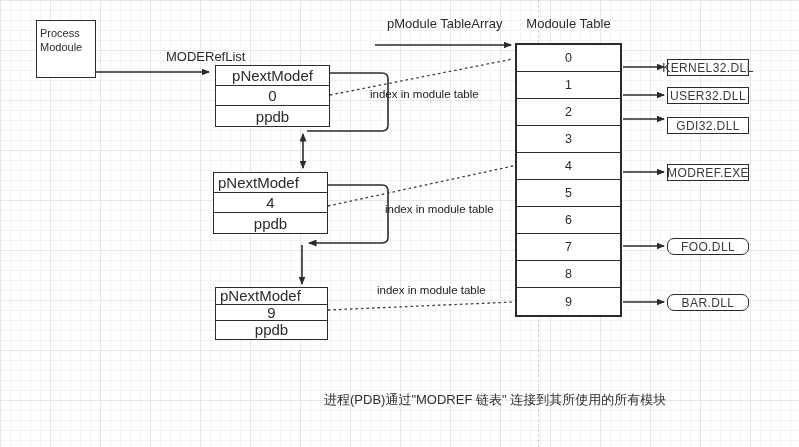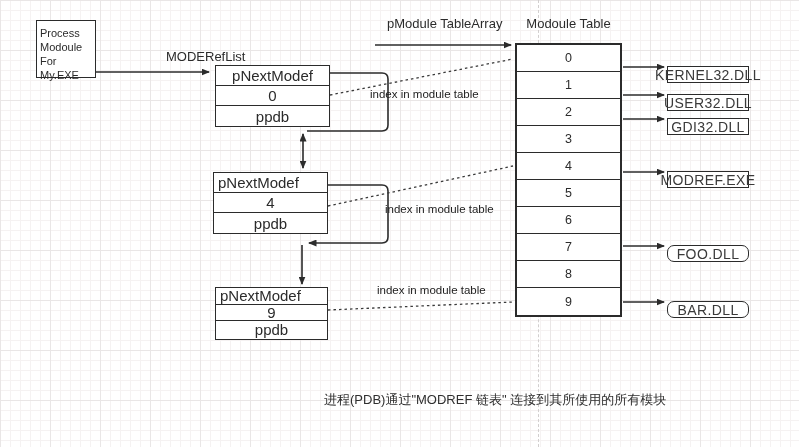--- a/index.html
+++ b/index.html
@@ -34,23 +34,23 @@
   .node1{left:215px;top:65px;width:115px;height:62px;}
   .node2{left:213px;top:172px;width:115px;height:62px;}
   .node3{left:215px;top:287px;width:113px;height:53px;}
   .node1 .cell,.node2 .cell{height:20px;}
   .node3 .cell{height:16.5px;}
   .mtable{position:absolute;left:515px;top:43px;width:107px;border:2px solid #2b2b2b;background:#fff;box-sizing:border-box;}
   .mtable .mrow{height:27px;box-sizing:border-box;border-bottom:1.6px solid #2b2b2b;
     display:flex;align-items:center;justify-content:center;font-size:12.5px;background:#fff;}
   .mtable .mrow:last-child{border-bottom:none;}
   .dll{position:absolute;left:667px;width:82px;height:17px;border:1.2px solid #2b2b2b;background:#fff;
-    box-sizing:border-box;font-size:14px;letter-spacing:.4px;color:#3a3a3a;
-    display:flex;align-items:center;justify-content:center;white-space:nowrap;margin-top:7px;}
-  .d0{top:59px;}.d1{top:87px;}.d2{top:111px;}.d3{top:164px;}.d4{top:238px;border-radius:7px;}.d5{top:294px;border-radius:7px;}
+    box-sizing:border-box;font-size:12px;letter-spacing:.4px;color:#3a3a3a;
+    display:flex;align-items:center;justify-content:center;white-space:nowrap;}
+  .d0{top:59px;}.d1{top:87px;}.d2{top:117px;}.d3{top:164px;}.d4{top:238px;border-radius:7px;}.d5{top:294px;border-radius:7px;}
   .caption{left:324px;top:391px;font-size:13px;color:#2f2f2f;}
   .watermark{right:5px;top:421px;font-size:17px;color:#c6c6c6;letter-spacing:.5px;}
   .guide{position:absolute;left:538px;top:0;height:447px;width:0;border-left:1px dashed #d2cfcf;}
 </style>
 </head>
 <body>
 
 <div class="canvas">
 
   <div class="guide"></div>
@@ -83,21 +83,20 @@
     <path d="M623,95 L664,95" stroke="#2b2b2b" stroke-width="1.5" fill="none" marker-end="url(#ah)"></path>
     <path d="M623,119 L664,119" stroke="#2b2b2b" stroke-width="1.5" fill="none" marker-end="url(#ah)"></path>
     <path d="M623,172 L664,172" stroke="#2b2b2b" stroke-width="1.5" fill="none" marker-end="url(#ah)"></path>
     <path d="M623,246 L664,246" stroke="#2b2b2b" stroke-width="1.5" fill="none" marker-end="url(#ah)"></path>
     <path d="M623,302 L664,302" stroke="#2b2b2b" stroke-width="1.5" fill="none" marker-end="url(#ah)"></path>
   </svg>
 
   <div class="box process abs">
     <div>Process</div>
     <div>Modoule</div>
-    <div>For My.EXE</div>
   </div>
 
   <div class="lbl moderef">MODERefList</div>
   <div class="lbl pmta">pModule TableArray</div>
   <div class="lbl mtt">Modoule Table</div>
 
   <div class="node node1">
     <div class="cell">pNextModef</div>
     <div class="cell">0</div>
     <div class="cell">ppdb</div>

